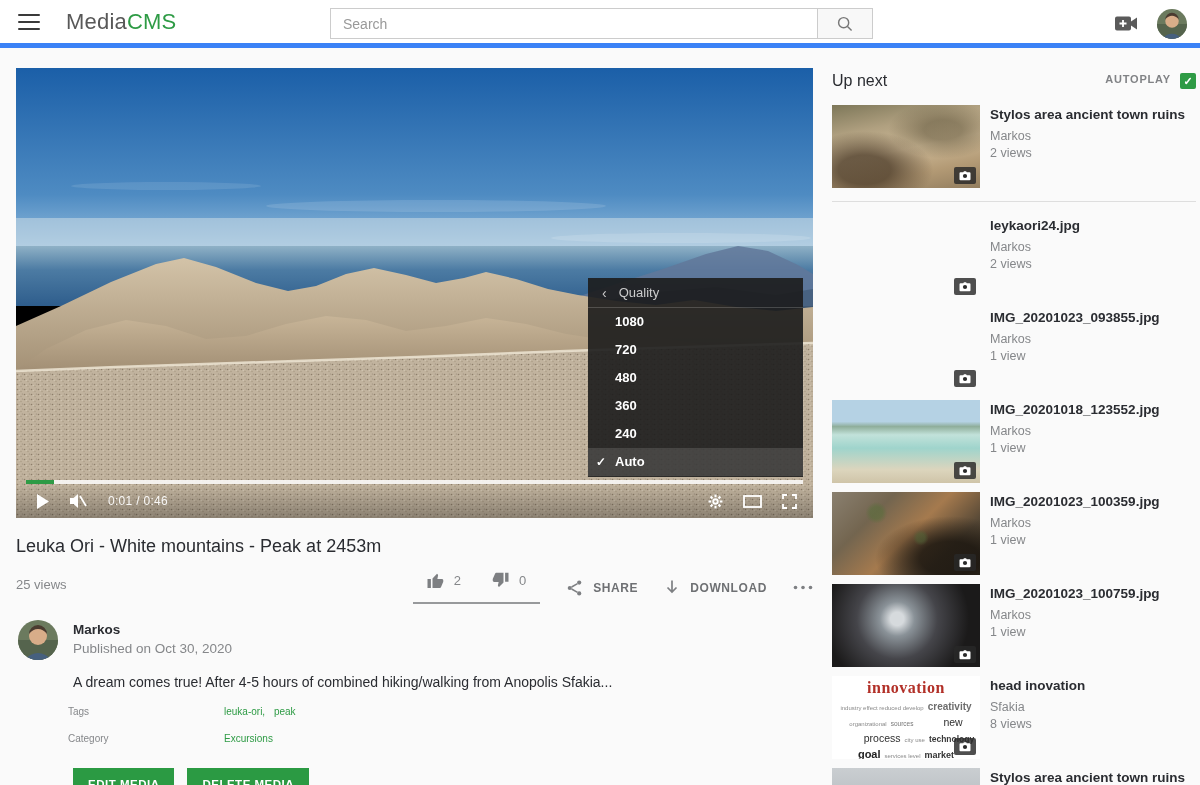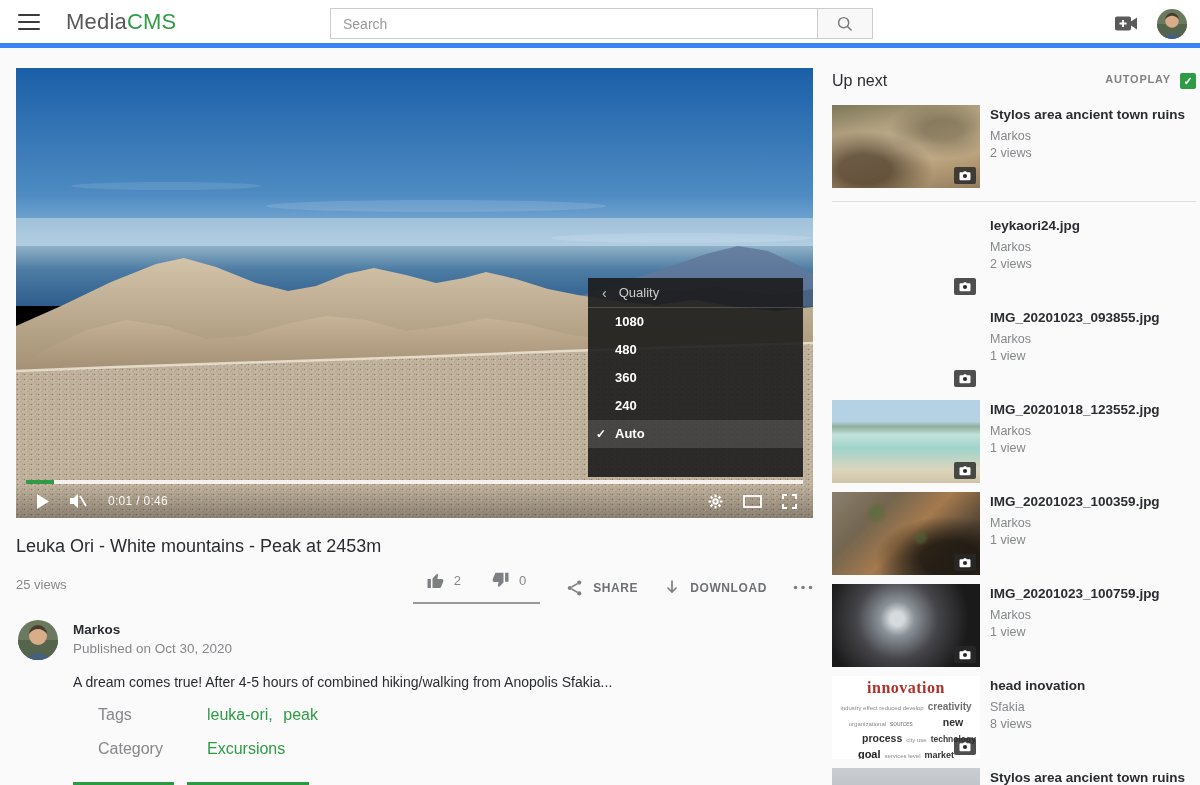--- a/index.html
+++ b/index.html
@@ -69,21 +69,21 @@
     font-size:12px; font-weight:bold; letter-spacing:.6px; color:#6e7073; }
 
   
   .author-row { display:flex; margin-top:16px; }
   .avatar-md { width:40px; height:40px; border-radius:50%; overflow:hidden; margin-left:2px;
     cursor:pointer; flex:none; }
   .author-text { margin-left:15px; padding-top:2px; }
   .author-name { font-size:13.5px; font-weight:bold; color:#2a2c31; cursor:pointer; }
   .author-date { font-size:13.5px; color:#85878a; margin-top:4px; }
   .v-desc { margin:14px 0 0 57px; font-size:14px; color:#2a2c31; }
-  .meta-row { display:flex; margin:16px 0 0 82px; font-size:16px; }
+  .meta-row { display:flex; margin:16px 0 0 52px; font-size:10px;gap:47px; }
   .meta-label { width:109px; color:#85878a; }
   .meta-val a, .meta-val span.link { color:#2e9b45; text-decoration:none; cursor:pointer; }
   .tag-link { margin-right:6px; }
   .btn-row { display:flex; gap:13px; margin:24px 0 0 57px; }
   .g-btn { background:#2b9a43; color:#fff; border:none; font-size:11.5px; font-weight:bold;
     letter-spacing:.5px; padding:10px 15px; cursor:pointer; font-family:"Liberation Sans",sans-serif; }
 
   
   .sb-header { display:flex; align-items:center; justify-content:space-between; height:26px; }
   .sb-title { font-size:16px; color:#2a2c31; }
@@ -127,21 +127,21 @@
       radial-gradient(circle at 44% 42%, #d6dadd 0 7%, #8a9298 18%, #45454a 42%, #1b1a1a 75%); }
   .thumb-i6 { background:#fff; text-align:center; padding:4px 2px; line-height:1.0;
     overflow:hidden; }
   .thumb-i6 span { display:inline-block; margin:0 2px; }
   .thumb-i7 { background:linear-gradient(180deg,#caced1 0%,#b2b8bc 55%,#9aa0a4 100%); }
   .wc-0 { display:block; font-family:"Liberation Serif",serif; font-weight:bold; font-size:16px;
     color:#b23028; letter-spacing:.5px; line-height:1.05; }
   .wc-1,.wc-3,.wc-7,.wc-10,.wc-12 { font-size:6px; color:#8a8a8a; }
   .wc-2 { font-size:10px; color:#6d6d6d; font-weight:bold; }
   .wc-4 { font-size:6.5px; color:#777; }
-  .wc-5,.wc-6 { font-size:10.5px; color:#2f2f2f; font-weight:bold;padding-left:26px; }
+  .wc-5,.wc-6 { font-size:10.5px; color:#2f2f2f; font-weight:normal;padding-left:26px; }
   .wc-8 { font-size:8.5px; color:#3a3a3a; font-weight:bold; }
   .wc-9 { font-size:11px; color:#222; font-weight:bold; }
   .wc-11 { font-size:9px; color:#333; font-weight:bold; }
   .wc-13 { font-size:8px; color:#444; font-weight:bold; }
 </style>
 </head>
 <body>
 
 <header class="topbar">
   <div class="hamburger">
@@ -273,20 +273,21 @@
         </div>
       </div>
 
       <div class="quality-menu">
         <div class="qm-header">
           <span class="qm-chevron">‹</span>
           <span>Quality</span>
         </div>
         <ul class="qm-list" id="qm-list">
             <li>1080</li>
+            <li>720</li>
             <li>480</li>
             <li>360</li>
             <li>240</li>
             <li class="active"><span class="qm-check">✓</span>Auto</li>
           </ul>
       </div>
     </div>
 
     <h1 class="v-title">Leuka Ori - White mountains - Peak at 2453m</h1>
     <div class="info-row">

